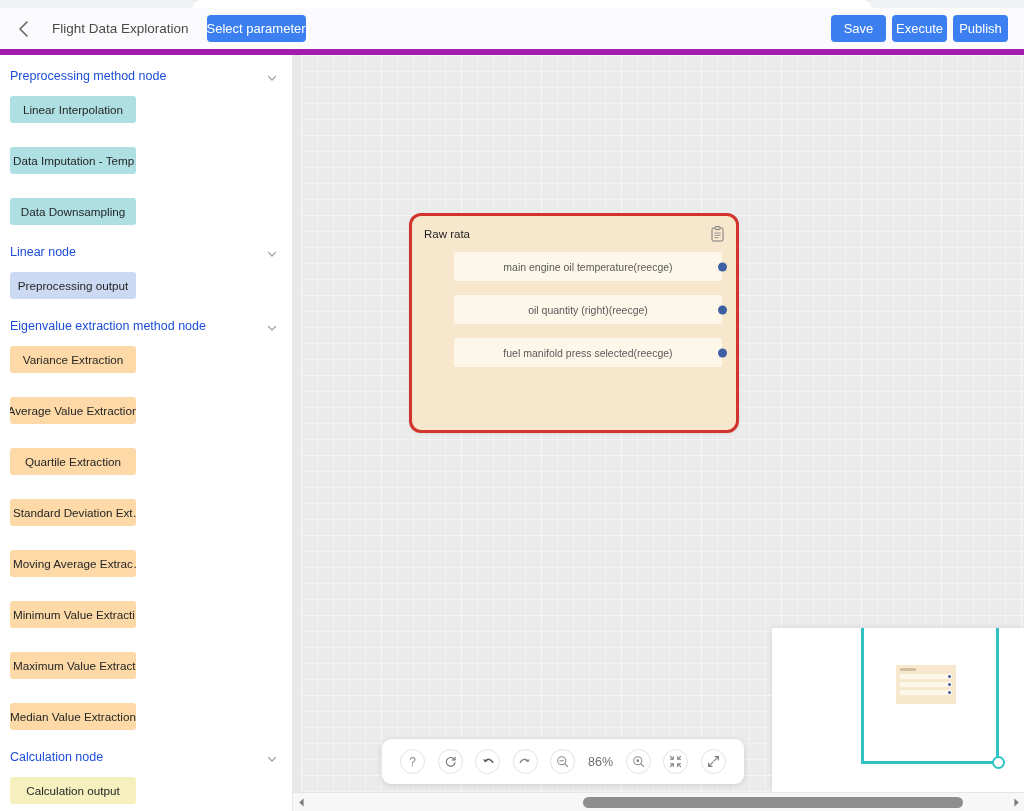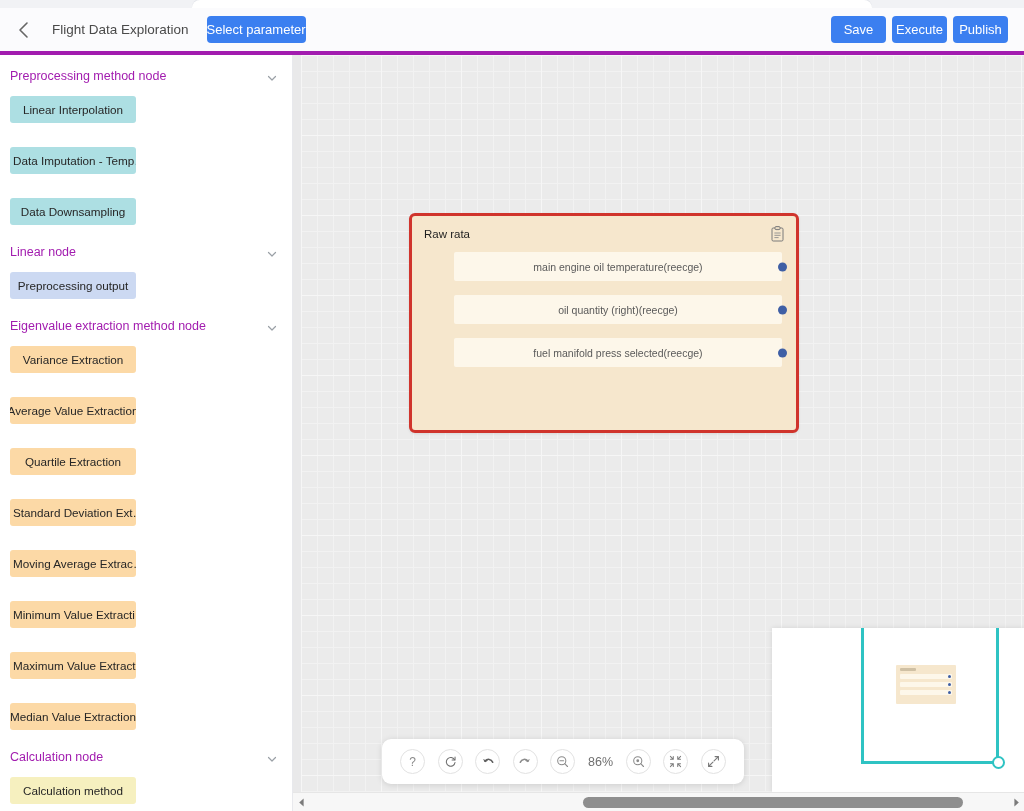--- a/index.html
+++ b/index.html
@@ -18,21 +18,21 @@
   }
   .chrome-tab {
     position:absolute; left:192px; top:0; width:680px; height:8px;
     background:#ffffff; border-radius:8px 8px 0 0;
     box-shadow: 0 -1px 0 #e3e5ea;
   }
 
   
   .header {
     position:absolute; left:0; top:8px; width:1024px; height:47px;
-    background:#fbfbfd; border-bottom:4px solid #a21caf;
+    background:#fbfbfd; border-bottom:6px solid #a21caf;
     display:flex; align-items:center;
   }
   .back-btn {
     width:46px; height:46px; display:flex; align-items:center; justify-content:center;
     cursor:pointer;
   }
   .back-btn svg { display:block; }
   .header-title {
     font-size:13.5px; color:#4a4a4a; margin-left:6px; margin-right:18px;
     white-space:nowrap;
@@ -50,21 +50,21 @@
   
   .sidebar {
     position:absolute; left:0; top:55px; width:293px; height:756px;
     background:#ffffff; border-right:1px solid #e8e9ed;
     overflow:hidden;
   }
   .group-header {
     display:flex; align-items:center; justify-content:space-between;
     padding:0 14px 0 10px; height:34px; margin-top:4px;
   }
-  .group-header .g-label { font-size:12.5px; color:#a21caf; }
+  .group-header .g-label { font-size:12.5px; color:#1d4ed8; }
   .chev {
     width:12px; height:12px; color:#9aa0a6;
   }
   .chip-grid {
     display:flex; flex-wrap:wrap; column-gap:14px; row-gap:11px;
     padding:3px 10px 6px 10px;
     gap:24px;
   }
   .chip {
     width:126px; height:27px; border-radius:3px;
@@ -93,22 +93,22 @@
       linear-gradient(to right, #f6f6f6 1px, transparent 1px),
       linear-gradient(to bottom, #f6f6f6 1px, transparent 1px),
       linear-gradient(to right, #f2f2f2 1px, transparent 1px),
       linear-gradient(to bottom, #f2f2f2 1px, transparent 1px);
     background-size: 80px 80px, 80px 80px, 16px 16px, 16px 16px;
     overflow:hidden;
   }
 
   
   .node {
-    position:absolute; left:108px; top:158px; width:390px; height:220px;
-    background:#f6e7cd; border:3px solid #d0342c; border-radius:6px;
+    position:absolute; left:108px; top:158px; width:330px; height:220px;
+    background:#f6e7cd; border:3px solid #d0342c; border-radius:12px;
     box-shadow:0 1px 3px rgba(0,0,0,.08);
   }
   .node-header {
     display:flex; align-items:center; justify-content:space-between;
     padding:10px 11px 4px 12px;
   }
   .node-title { font-size:11.5px; color:#1f1f1f; }
   .node-icon { width:15px; height:16px; color:#6b6b6b; cursor:pointer; }
   .node-body { padding:6px 14px 0 14px;margin-left:28px; }
   .port-row {
@@ -266,21 +266,21 @@
 
     <div class="group-header">
       <span class="g-label">Calculation node</span>
       <span class="chev">
         <svg width="12" height="12" viewBox="0 0 12 12" fill="none">
             <path d="M2.5 4.5 L6 8 L9.5 4.5" stroke="#9aa0a6" stroke-width="1.2" stroke-linecap="round" stroke-linejoin="round"></path>
           </svg>
       </span>
     </div>
     <div class="chip-grid">
-      <div class="chip chip-yellow">Calculation method</div>
+      <div class="chip chip-yellow">Calculation output</div>
     </div>
 
   </div>
 
   <div class="gutter"></div>
 
   <div class="canvas">
 
     <div class="node">
       <div class="node-header">

